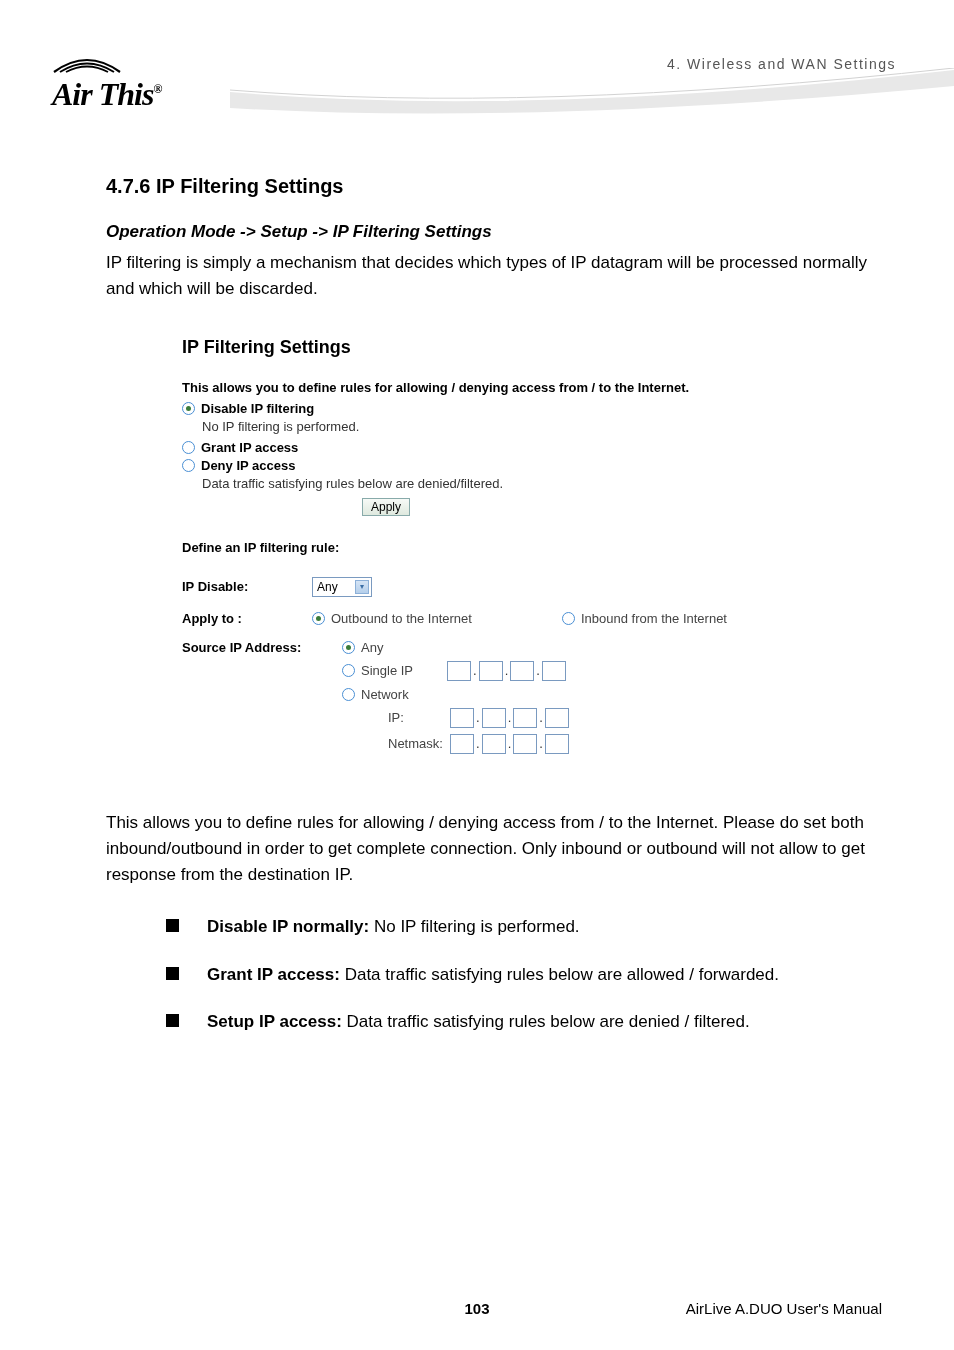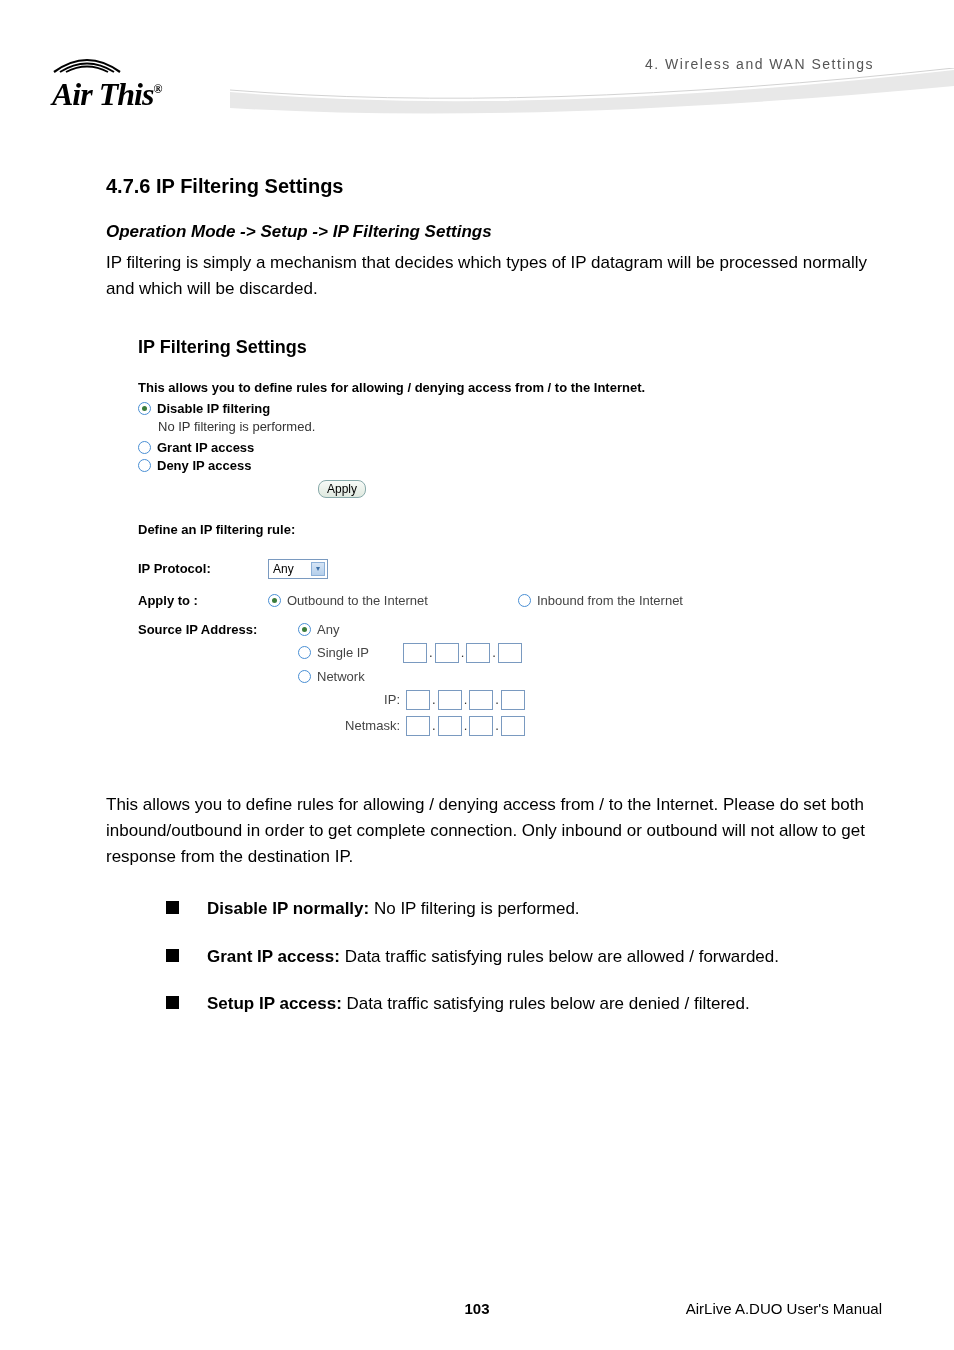--- a/index.html
+++ b/index.html
@@ -11,21 +11,21 @@
     position: relative;
     color: #000;
   }
   .header-area {
     position: relative;
     height: 140px;
   }
   .chapter-label {
     position: absolute;
     top: 56px;
-    right: 80px;
+    right: 58px;
     font-size: 14px;
     color: #555;
     letter-spacing: 1.5px;
   }
   .logo {
     position: absolute;
     top: 44px;
     left: 52px;
   }
   .logo-waves {
@@ -67,21 +67,21 @@
     font-weight: bold;
     font-style: italic;
     margin-bottom: 8px;
   }
   .intro-text {
     font-size: 17px;
     line-height: 1.55;
     margin-bottom: 34px;
   }
   .screenshot {
-    margin-left: 32px;
+    margin-left: 76px;
     margin-bottom: 50px;
     width: 640px;
   }
   .ss-title {
     font-weight: bold;
     font-size: 18px;
     color: #000;
     margin-bottom: 22px;
   }
   .ss-desc {
@@ -114,21 +114,21 @@
     content: ""; width: 5px; height: 5px; border-radius: 50%;
     background: #3b7c3b;
   }
   .apply-row { text-align: left; margin: 6px 0 24px 180px; }
   .apply-btn {
     display: inline-block;
     border: 1px solid #8aa;
     background: linear-gradient(#f7faf7,#dfe9df);
     font-size: 12px;
     padding: 1px 8px;
-    border-radius: 8px;
+    border-radius: 0;
     cursor: pointer;
   }
   .define-label {
     font-weight: bold;
     font-size: 13px;
     margin-bottom: 22px;
   }
   .form-row {
     display: flex;
     align-items: center;
@@ -182,21 +182,21 @@
   }
   .src-sub {
     margin-left: 46px;
     display: flex;
     align-items: center;
     gap: 6px;
     margin-bottom: 6px;
     color: #444;
     font-size: 13px;
   }
-  .src-sub .ip-lbl { width: 56px; text-align: right; }
+  .src-sub .ip-lbl { width: 56px; }
   .ip-fields {
     display: flex;
     gap: 2px;
     align-items: center;
   }
   .ip-oct {
     border: 1px solid #7a9ac0;
     width: 24px; height: 20px;
     background: #fff;
   }
@@ -278,30 +278,31 @@
 
     <div class="radio-row bold">
       <span class="radio"></span>
       <span>Grant IP access</span>
     </div>
 
     <div class="radio-row bold">
       <span class="radio"></span>
       <span>Deny IP access</span>
     </div>
+    <div class="radio-sub">Data traffic satisfying rules below are denied/filtered.</div>
 
     <div class="apply-row">
       <span class="apply-btn">Apply</span>
     </div>
 
     <div class="define-label">Define an IP filtering rule:</div>
 
 
     <div class="form-row">
-      <span class="lbl">IP Protocol:</span>
+      <span class="lbl">IP Disable:</span>
       <span class="select-box">
         <span>Any</span>
         <span class="select-arrow">▾</span>
       </span>
     </div>
 
     <div class="form-row">
       <span class="lbl">Apply to :</span>
       <span class="apply-cell first">
         <span class="radio selected"></span>

